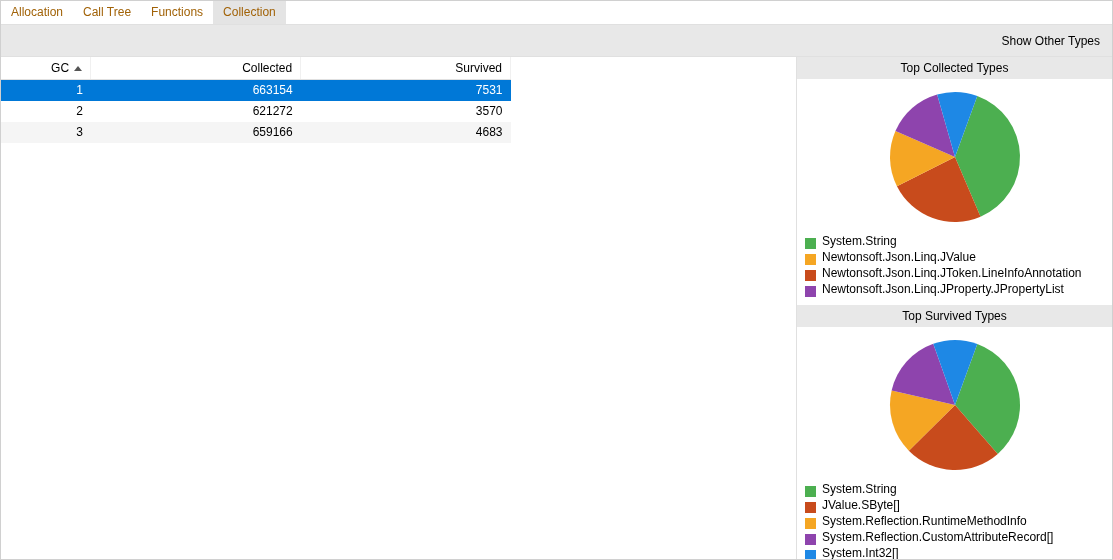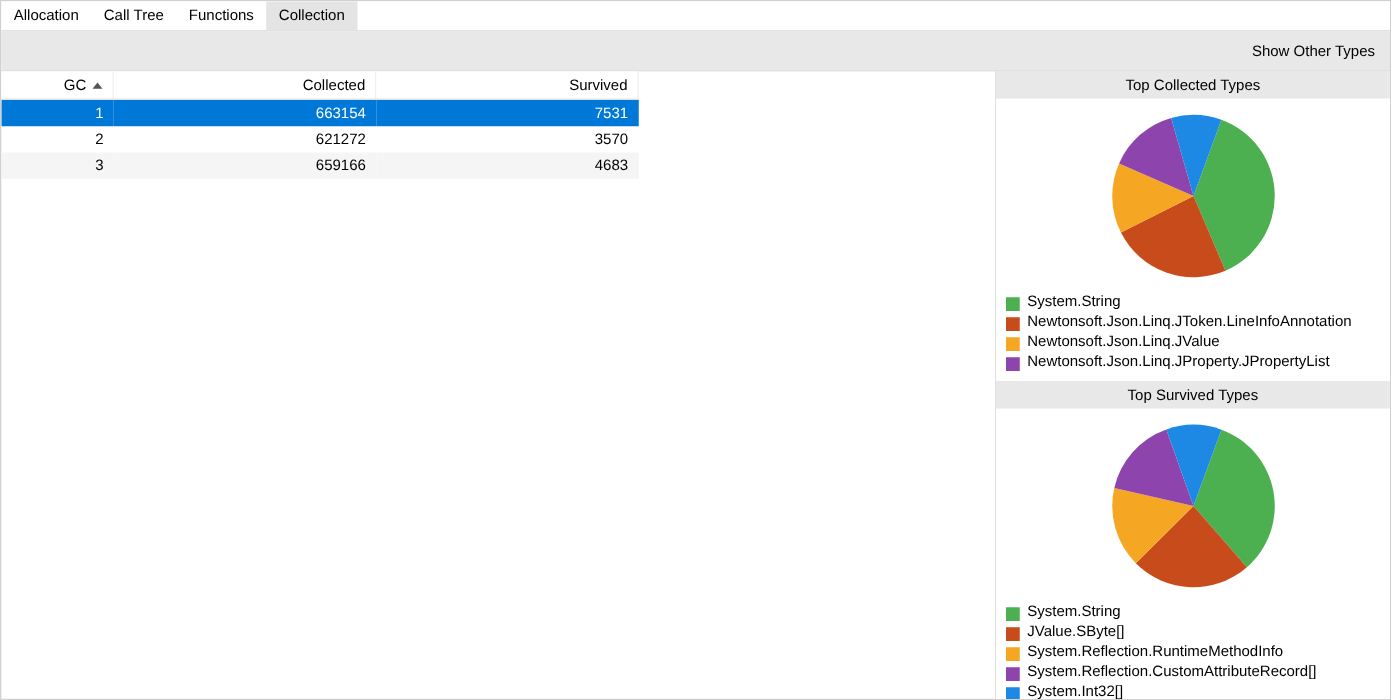--- a/index.html
+++ b/index.html
@@ -17,21 +17,21 @@
   
   .tabs {
     display: flex;
     background: #ffffff;
     height: 24px;
     border-bottom: 1px solid #e0e0e0;
   }
   .tab {
     padding: 4px 10px;
     cursor: pointer;
-    color: #000000;
+    color: #a16207;
   }
   .tab.active {
     background: #e4e4e4;
   }
 
   
   .toolbar {
     height: 32px;
     background: #e8e8e8;
     display: flex;
@@ -171,26 +171,26 @@
             <path d="M 0 0 L -59.539242353647516 -26.078317046037036 A 65 65 0 0 1 -17.858052774399013 -62.498719595738756 Z" fill="#8e44ad"></path>
             <path d="M 0 0 L -17.858052774399013 -62.498719595738756 A 65 65 0 0 1 22.288357484604358 -61.05922633507962 Z" fill="#1e88e5"></path>
           </svg>
       </div>
       <div class="legend" id="legend0">
           <div class="legend-row">
             <div class="swatch" style="background: rgb(76, 175, 80);"></div>
             <span>System.String</span>
           </div>
           <div class="legend-row">
+            <div class="swatch" style="background: rgb(245, 166, 35);"></div>
+            <span>Newtonsoft.Json.Linq.JValue</span>
+          </div>
+          <div class="legend-row">
             <div class="swatch" style="background: rgb(200, 75, 28);"></div>
             <span>Newtonsoft.Json.Linq.JToken.LineInfoAnnotation</span>
-          </div>
-          <div class="legend-row">
-            <div class="swatch" style="background: rgb(245, 166, 35);"></div>
-            <span>Newtonsoft.Json.Linq.JValue</span>
           </div>
           <div class="legend-row">
             <div class="swatch" style="background: rgb(142, 68, 173);"></div>
             <span>Newtonsoft.Json.Linq.JProperty.JPropertyList</span>
           </div>
         </div>
     </div>
 
     <div class="chart-block">
       <div class="chart-title">Top Survived Types</div>

